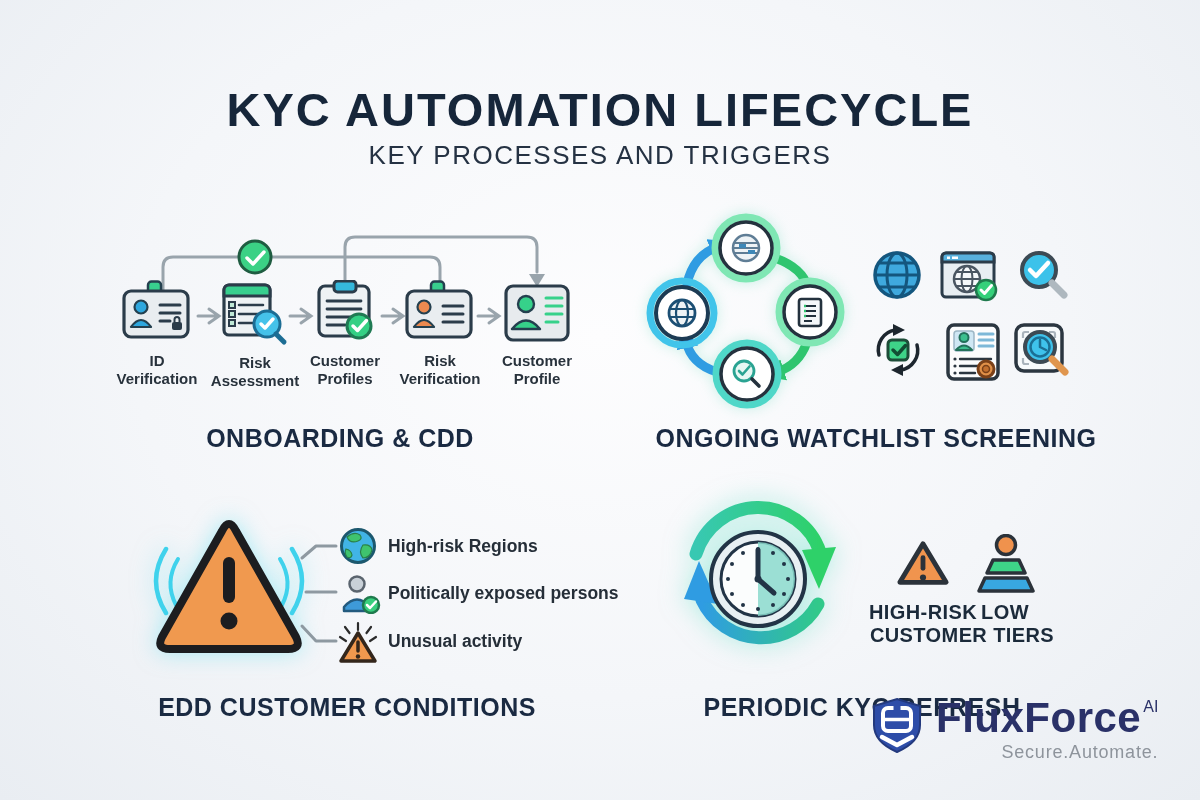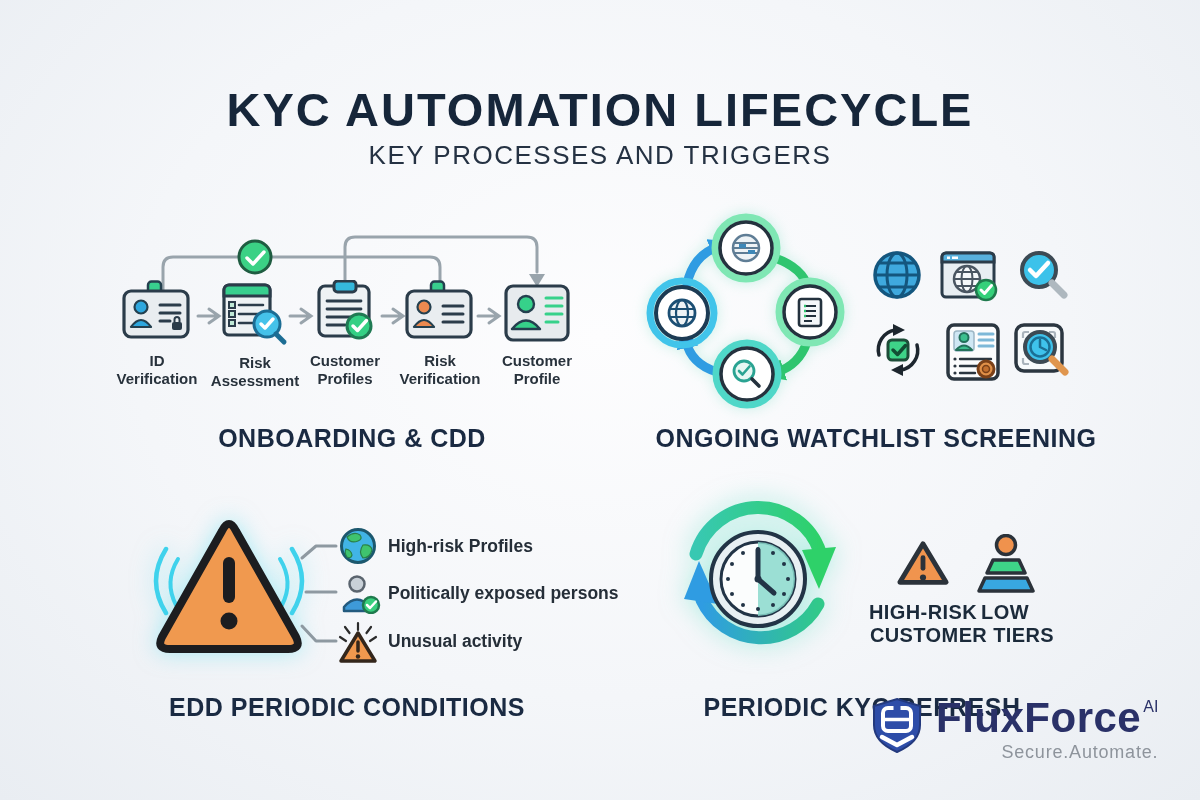--- a/index.html
+++ b/index.html
@@ -127,21 +127,21 @@
       <svg width="66" height="60" viewBox="0 0 66 60">
         <rect x="2" y="2" width="62" height="54" rx="7" fill="#e7ebee" stroke="#2b3c4a" stroke-width="3.2"></rect>
         <circle cx="22" cy="20" r="8" fill="#36d18a" stroke="#24404f" stroke-width="2.4"></circle>
         <path d="M8 45 Q22 28 36 45 Z" fill="#36d18a" stroke="#24404f" stroke-width="2.4" stroke-linejoin="round"></path>
         <path d="M42 14 H58 M42 22 H58 M42 30 H58 M42 38 H54" stroke="#36d18a" stroke-width="3" stroke-linecap="round" fill="none"></path>
       </svg>
       <div class="step-label">Customer
 Profile</div>
     </div>
 
-    <div class="sec-label" style="left:352px;top:424px;">ONBOARDING &amp; CDD</div>
+    <div class="sec-label" style="left:340px;top:424px;">ONBOARDING &amp; CDD</div>
   </section>
 
   <section>
 
     <svg class="abs glow-soft" style="left:635px;top:200px;" width="240" height="215" viewBox="0 0 240 215">
       <defs>
         <marker id="ah-green" markerUnits="userSpaceOnUse" markerWidth="22" markerHeight="22" refX="7" refY="11" orient="auto">
           <path d="M0 0 L22 11 L0 22 Z" fill="#2fc56f"></path>
         </marker>
         <marker id="ah-blue" markerUnits="userSpaceOnUse" markerWidth="22" markerHeight="22" refX="7" refY="11" orient="auto">
@@ -266,41 +266,41 @@
         <path d="M6 98 L20 113 H40"></path>
       </g>
     </svg>
 
     <svg class="abs" style="left:339px;top:527px;" width="38" height="38" viewBox="0 0 38 38">
       <circle cx="19" cy="19" r="16.5" fill="#41b4e6" stroke="#1c586e" stroke-width="3"></circle>
       <path d="M8 10 q7 -6 13 -2 q3 4 -2 6 q-8 3 -11 -4 z" fill="#3fc46e" stroke="#2a8049" stroke-width="1.2"></path>
       <path d="M24 18 q8 -1 9 5 q-2 8 -9 8 q-5 -6 0 -13 z" fill="#3fc46e" stroke="#2a8049" stroke-width="1.2"></path>
       <path d="M7 22 q5 1 6 6 q-1 4 -5 2 q-3 -4 -1 -8 z" fill="#3fc46e" stroke="#2a8049" stroke-width="1.2"></path>
     </svg>
-    <div class="trigger-label" style="top:536px;">High-risk Profiles</div>
+    <div class="trigger-label" style="top:536px;">High-risk Regions</div>
 
     <svg class="abs" style="left:340px;top:574px;" width="42" height="40" viewBox="0 0 42 40">
       <circle cx="17" cy="10" r="7.5" fill="#c9d1d8" stroke="#5a646e" stroke-width="2.5"></circle>
       <path d="M4 33 Q17 18 30 33 L30 37 H4 Z" fill="#3e9ad8" stroke="#235a7e" stroke-width="2.5" stroke-linejoin="round"></path>
       <circle cx="31" cy="31" r="8" fill="#39cf7e" stroke="#1f7a4d" stroke-width="2.5"></circle>
       <path d="M27 31 l3 3 l6 -6.5" fill="none" stroke="#fff" stroke-width="2.5" stroke-linecap="round" stroke-linejoin="round"></path>
     </svg>
     <div class="trigger-label" style="top:583px;">Politically exposed persons</div>
 
     <svg class="abs" style="left:334px;top:621px;" width="48" height="44" viewBox="0 0 48 44">
       <g stroke="#2b2b2b" stroke-width="2.2" stroke-linecap="round">
         <path d="M6 16 L12 20 M11 6 L15.5 12 M24 2 V9 M37 6 L32.5 12 M42 16 L36 20"></path>
       </g>
       <path d="M24 12 L41 40 H7 Z" fill="#f0984e" stroke="#33261b" stroke-width="3.5" stroke-linejoin="round"></path>
       <path d="M24 21 V30" stroke="#33261b" stroke-width="3.5" stroke-linecap="round"></path>
       <circle cx="24" cy="35.5" r="2.2" fill="#33261b"></circle>
     </svg>
     <div class="trigger-label" style="top:631px;">Unusual activity</div>
 
-    <div class="sec-label" style="left:347px;top:693px;">EDD PERIODIC CONDITIONS</div>
+    <div class="sec-label" style="left:347px;top:693px;">EDD CUSTOMER CONDITIONS</div>
   </section>
 
   <section>
 
     <svg class="abs glow-teal" style="left:668px;top:492px;" width="180" height="175" viewBox="0 0 180 175">
       <defs>
         <linearGradient id="gradTop" x1="0" y1="0" x2="1" y2="0">
           <stop offset="0" stop-color="#38c8b2"></stop>
             <stop offset="1" stop-color="#2ed169"></stop>
         </linearGradient>

